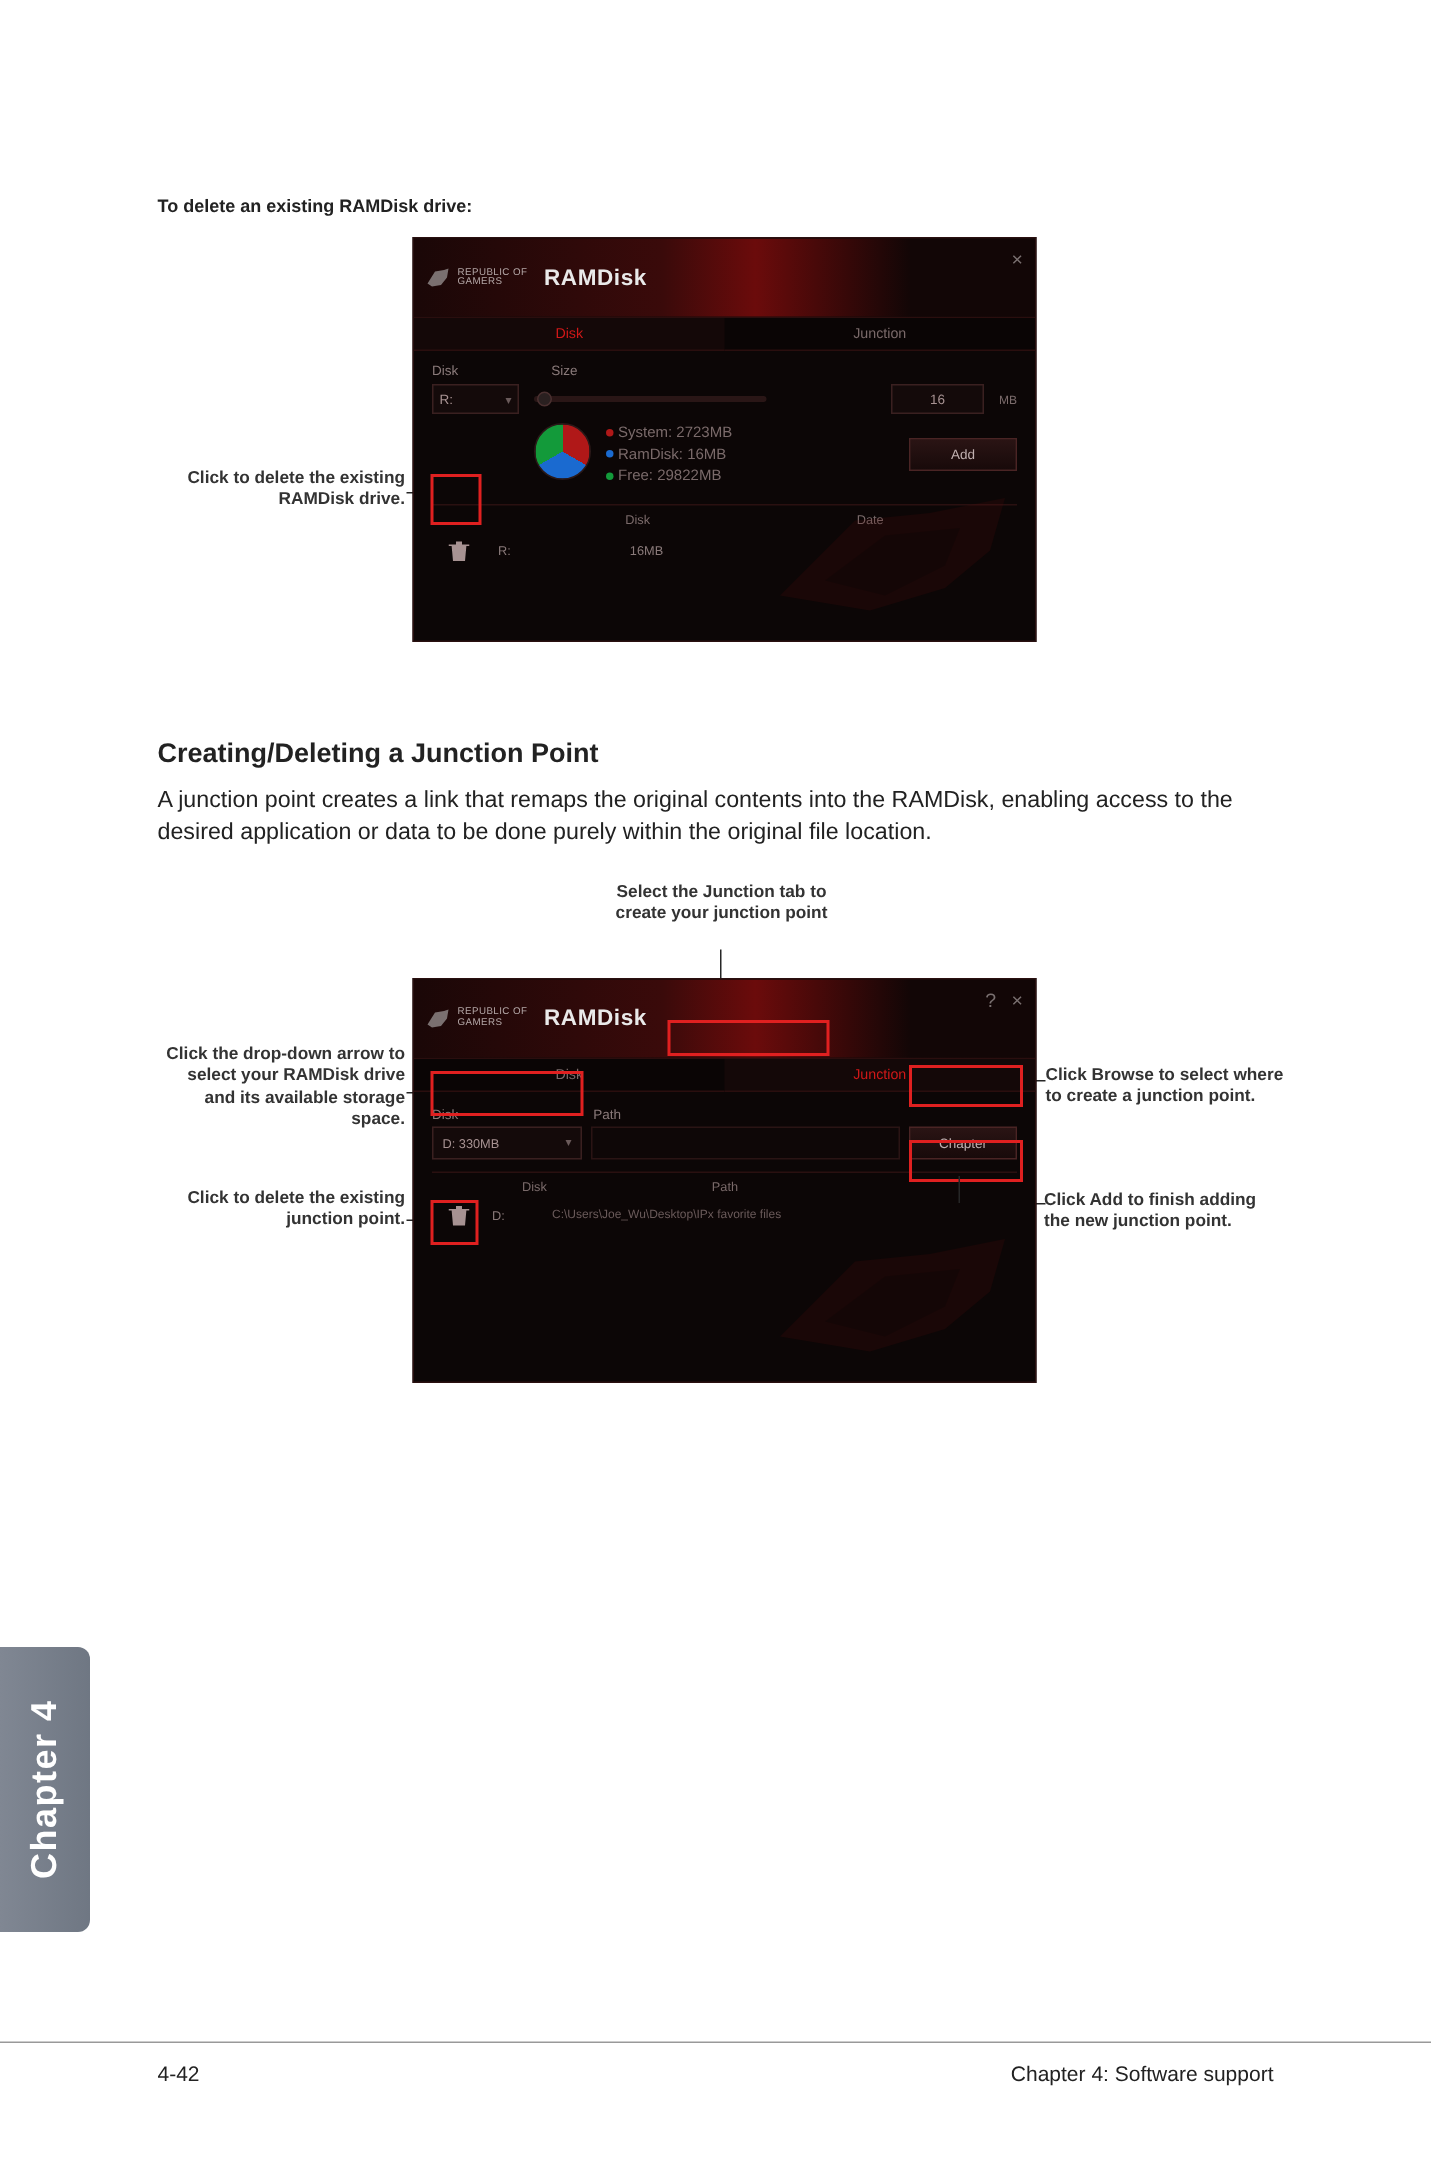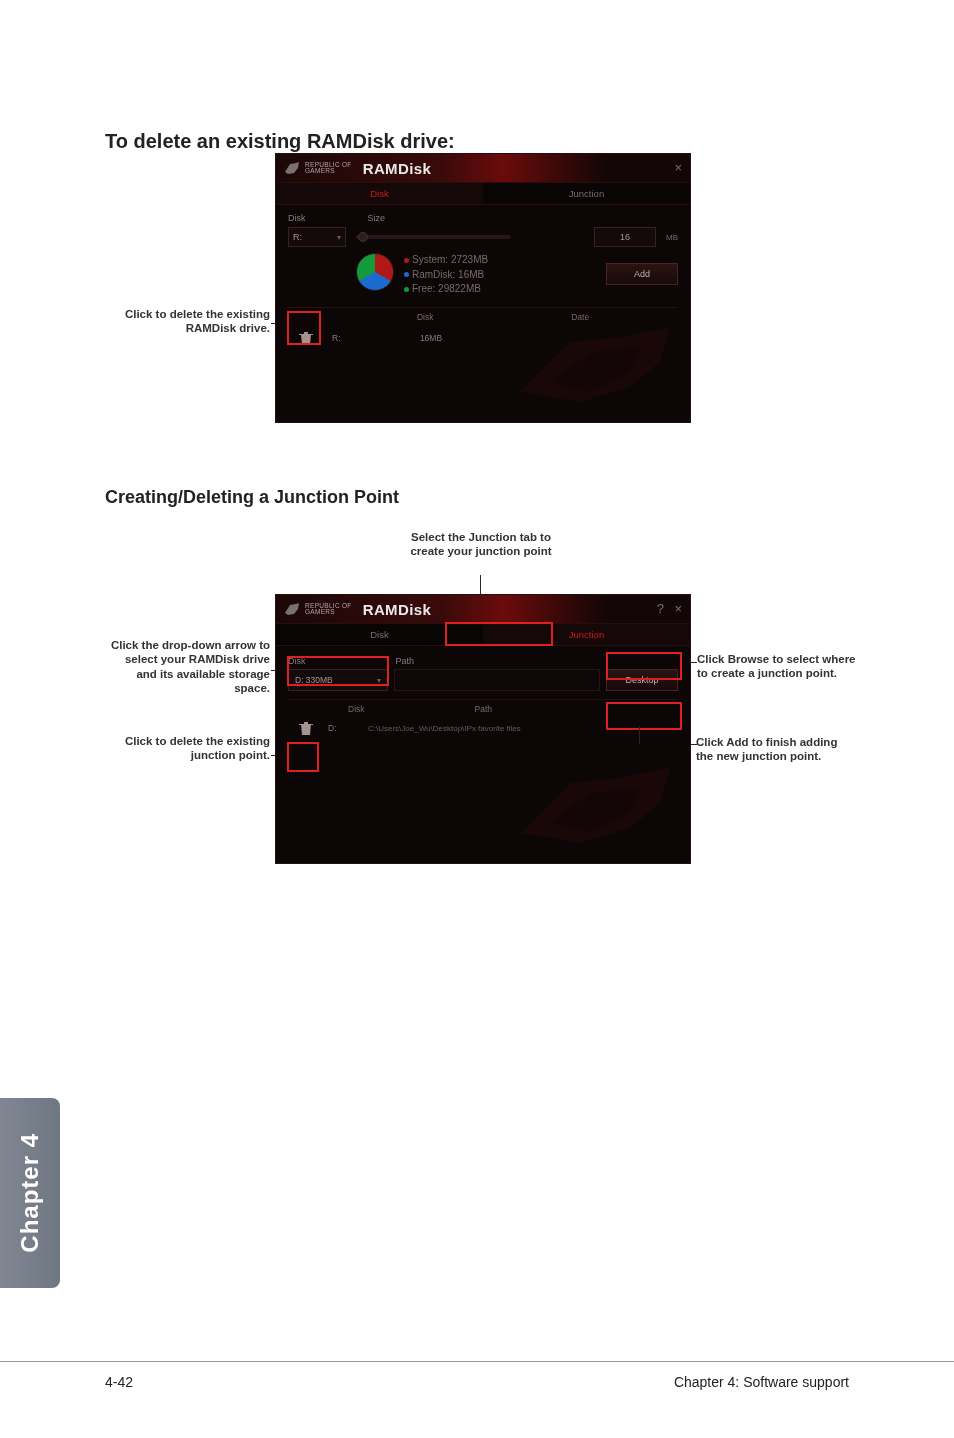--- a/index.html
+++ b/index.html
@@ -12,21 +12,22 @@
 }
 .page {
   width: 954px;
   height: 1438px;
   position: relative;
   padding: 130px 105px 0 105px;
   box-sizing: border-box;
 }
 .heading {
   font-weight: bold;
-  font-size: 20px;
+  font-size: 12px;
+  margin-bottom: 14px;
 }
 .subheading {
   font-weight: bold;
   font-size: 18px;
   margin-top: 34px;
   margin-bottom: 10px;
 }
 .body-text {
   font-size: 15.5px;
   line-height: 1.38;
@@ -46,21 +47,21 @@
 .window1 {
   left: 170px;
   top: 0;
   width: 414px;
   height: 268px;
 }
 .app-titlebar {
   height: 28px;
   display: flex;
   align-items: center;
-  padding: 0 8px;
+  padding: 12px 8px;
   background: linear-gradient(to right, #1a0707 0%, #3a0a0a 40%, #6b0b0b 55%, #120606 80%);
   color: #cfcfcf;
   position: relative;
 }
 .brand-logo {
   display: flex;
   align-items: center;
   gap: 5px;
 }
 .brand-logo svg { display: block; }
@@ -389,20 +390,21 @@
             <span></span>
           </div>
         </div>
       </div>
     </div>
 
     <div class="red-box" style="left:182px; top:158px; width:30px; height:30px;"></div>
   </div>
 
   <div class="subheading">Creating/Deleting a Junction Point</div>
+  <div class="body-text">A junction point creates a link that remaps the original contents into the RAMDisk, enabling access to the desired application or data to be done purely within the original file location.</div>
 
   <div class="figure-area" style="height:390px; margin-top:22px;">
 
     <div class="callout callout-top" style="left:296px; top:0; width:160px;">Select the Junction tab to create your junction point</div>
     <div class="lead-line" style="left:375px; top:45px; width:1px; height:24px;"></div>
 
     <div class="callout callout-left" style="left:0px; top:108px; width:165px;">Click the drop-down arrow to select your RAMDisk drive and its available storage space.</div>
     <div class="lead-line" style="left:166px; top:140px; width:18px; height:1px;"></div>
 
     <div class="callout callout-left" style="left:0px; top:204px; width:165px;">Click to delete the existing junction point.</div>
@@ -444,21 +446,21 @@
         <div class="row-labels" style="gap:40px;">
           <span>Disk</span>
           <span style="margin-left:50px;">Path</span>
         </div>
         <div class="top-row" style="margin-top:3px;">
           <div class="disk-wide">
             <span>D: 330MB</span>
             <span class="arr">▾</span>
           </div>
           <div class="path-input"></div>
-          <div class="btn">Desktop</div>
+          <div class="btn">Chapter</div>
         </div>
 
 
         <div class="list-area" style="margin-top:8px;">
           <div class="list-headers" style="padding:0 20px 0 60px; justify-content:flex-start; gap:110px;">
             <span>Disk</span>
             <span>Path</span>
           </div>
           <div class="list-row2">
             <div class="trash-cell">

